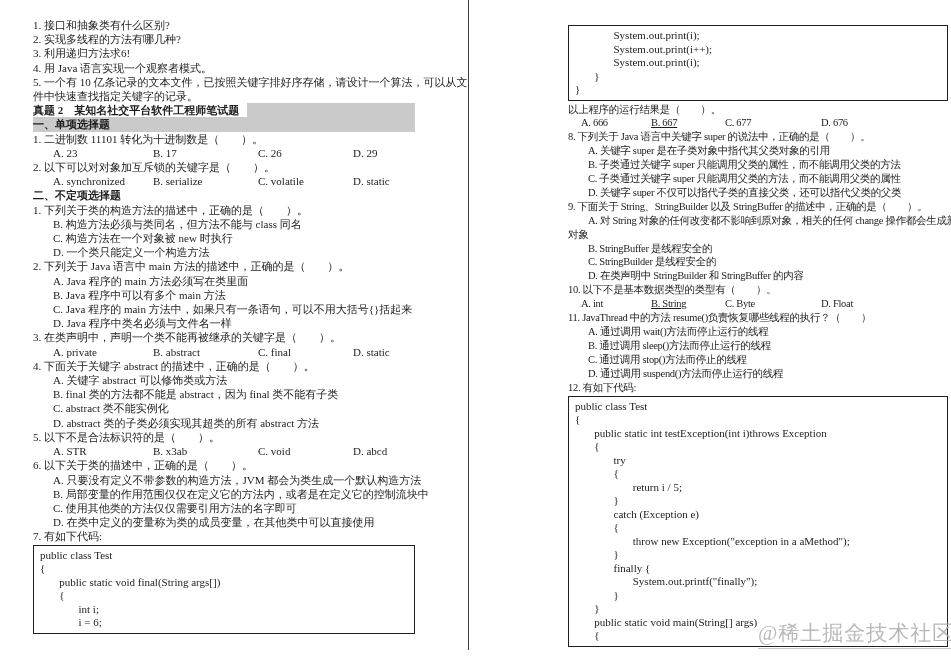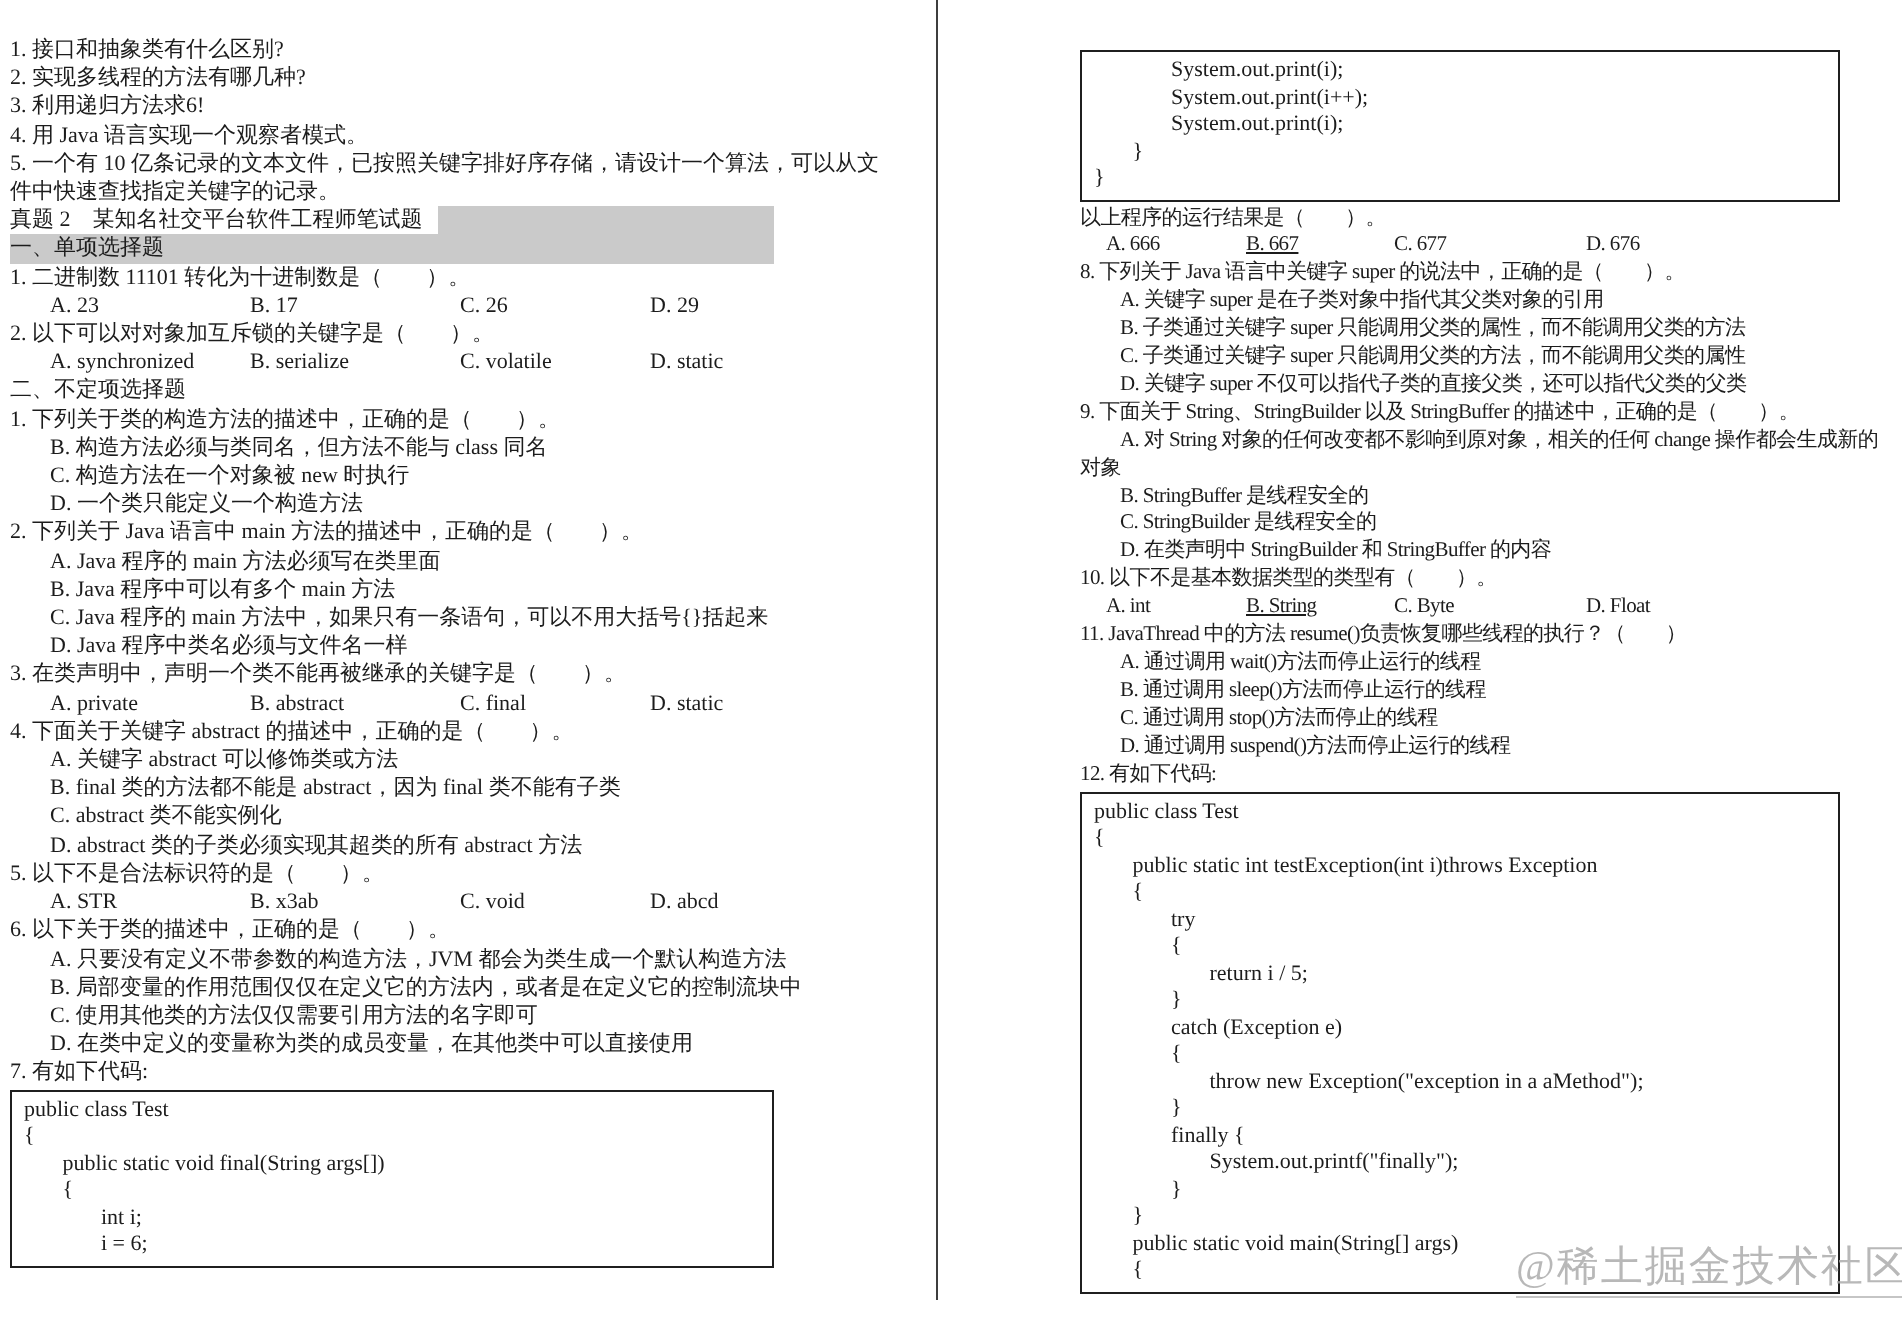--- a/index.html
+++ b/index.html
@@ -1,23 +1,23 @@
 <!DOCTYPE html>
 <html><head>
 <meta charset="utf-8">
 <style>
   html,body{margin:0;padding:0;background:#ffffff;}
   .canvas{position:relative;width:951px;height:661px;background:#ffffff;overflow:hidden;
           font-family:"Liberation Serif","DejaVu Serif",serif;color:#1c1c1c;}
   .page{position:absolute;}
-  #page-left{left:5px;top:18px;width:382px;}
-  #page-right{left:540px;top:24px;width:380px;}
+  #page-left{left:33px;top:18px;width:382px;}
+  #page-right{left:568px;top:24px;width:380px;}
   .ln{font-size:11px;line-height:14.2px;white-space:nowrap;}
   #page-right .ln{font-size:10.5px;line-height:13.9px;letter-spacing:-0.3px;}
-  .bold{font-weight:normal;}
+  .bold{font-weight:bold;}
   .band{background:#cacaca;}
   .title-row{display:flex;align-items:stretch;}
   .hl-fill{flex:1;background:#cacaca;margin-left:8px;}
   .ind{padding-left:20px;}
   .opts{display:flex;padding-left:20px;}
   #page-right .opts{padding-left:13px;}
   .opts .opt:nth-child(1){width:100px;}
   .opts .opt:nth-child(2){width:105px;}
   .opts .opt:nth-child(3){width:95px;}
   #page-right .opts .opt:nth-child(1){width:70px;}

